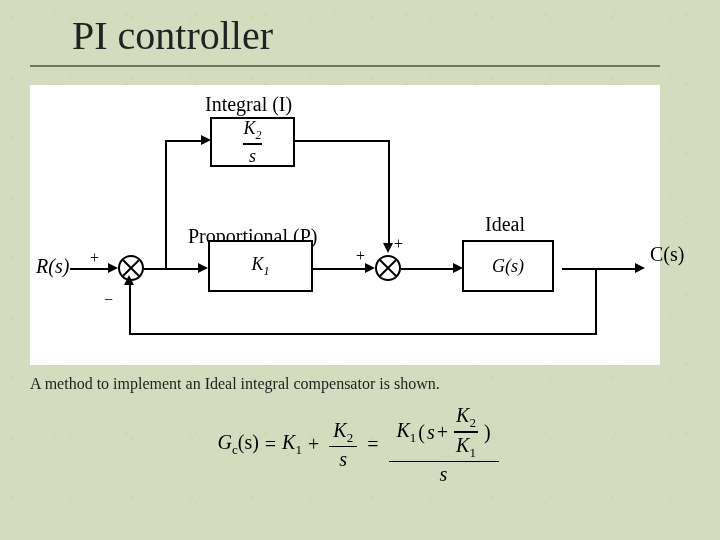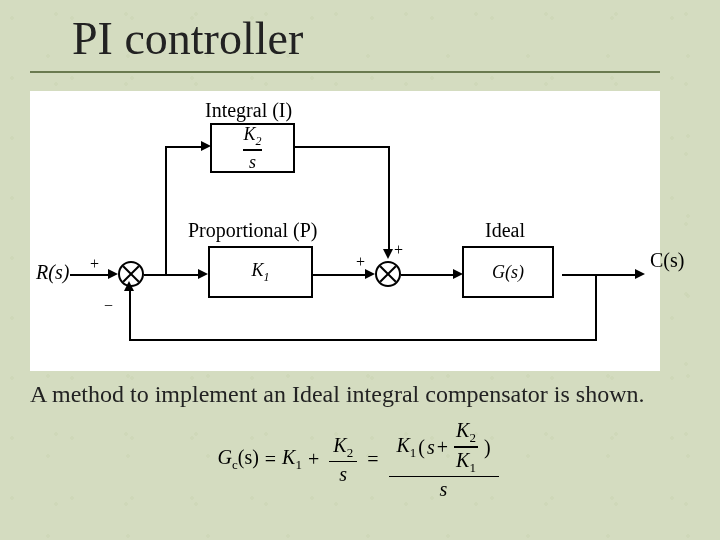--- a/index.html
+++ b/index.html
@@ -10,34 +10,34 @@
     background-image:
       radial-gradient(circle at 20% 30%, rgba(200,210,175,0.4) 2px, transparent 2px),
       radial-gradient(circle at 60% 70%, rgba(200,210,175,0.4) 2px, transparent 2px),
       radial-gradient(circle at 80% 20%, rgba(200,210,175,0.4) 2px, transparent 2px);
     background-size: 60px 60px, 80px 80px, 70px 70px;
     font-family: "Times New Roman", serif;
     position: relative;
     overflow: hidden;
   }
   .title {
-    font-size: 46px;
+    font-size: 40px;
     padding: 12px 0 6px 42px;
     border-bottom: 2px solid #6a7a50;
     margin: 0 60px 0 30px;
     color: #222;
   }
   .diagram-area {
     background: #fff;
     margin: 18px 60px 8px 30px;
     height: 280px;
     position: relative;
   }
   .caption {
-    font-size: 24px;
+    font-size: 16px;
     color: #222;
     margin: 10px 0 12px 30px;
   }
   .box {
     position: absolute;
     border: 2px solid #000;
     background: #fff;
     display: flex;
     align-items: center;
     justify-content: center;
@@ -129,21 +129,21 @@
 
   <div class="label" style="left:175px; top:8px;">Integral (I)</div>
   <div class="box" style="left:180px; top:32px; width:85px; height:50px;">
     <div class="frac">
       <div class="num"><span>K</span><span style="font-size:12px;vertical-align:sub;">2</span></div>
       <div class="bar"></div>
       <div class="den">s</div>
     </div>
   </div>
 
-  <div class="label" style="left:158px; top:128px;">Proportional (P)</div>
+  <div class="label" style="left:158px; top:140px;">Proportional (P)</div>
   <div class="box" style="left:178px; top:155px; width:105px; height:52px;">
     <span><span>K</span><span style="font-size:12px;vertical-align:sub;">1</span></span>
   </div>
 
   <div class="hline" style="left:265px; top:55px; width:95px;"></div>
   <div class="vline" style="left:358px; top:55px; height:105px;"></div>
   <div class="arrowhead down" style="left:353px; top:158px;"></div>
   <div class="sign" style="left:364px; top:150px;">+</div>
 
   <div class="hline" style="left:283px; top:183px; width:54px;"></div>

